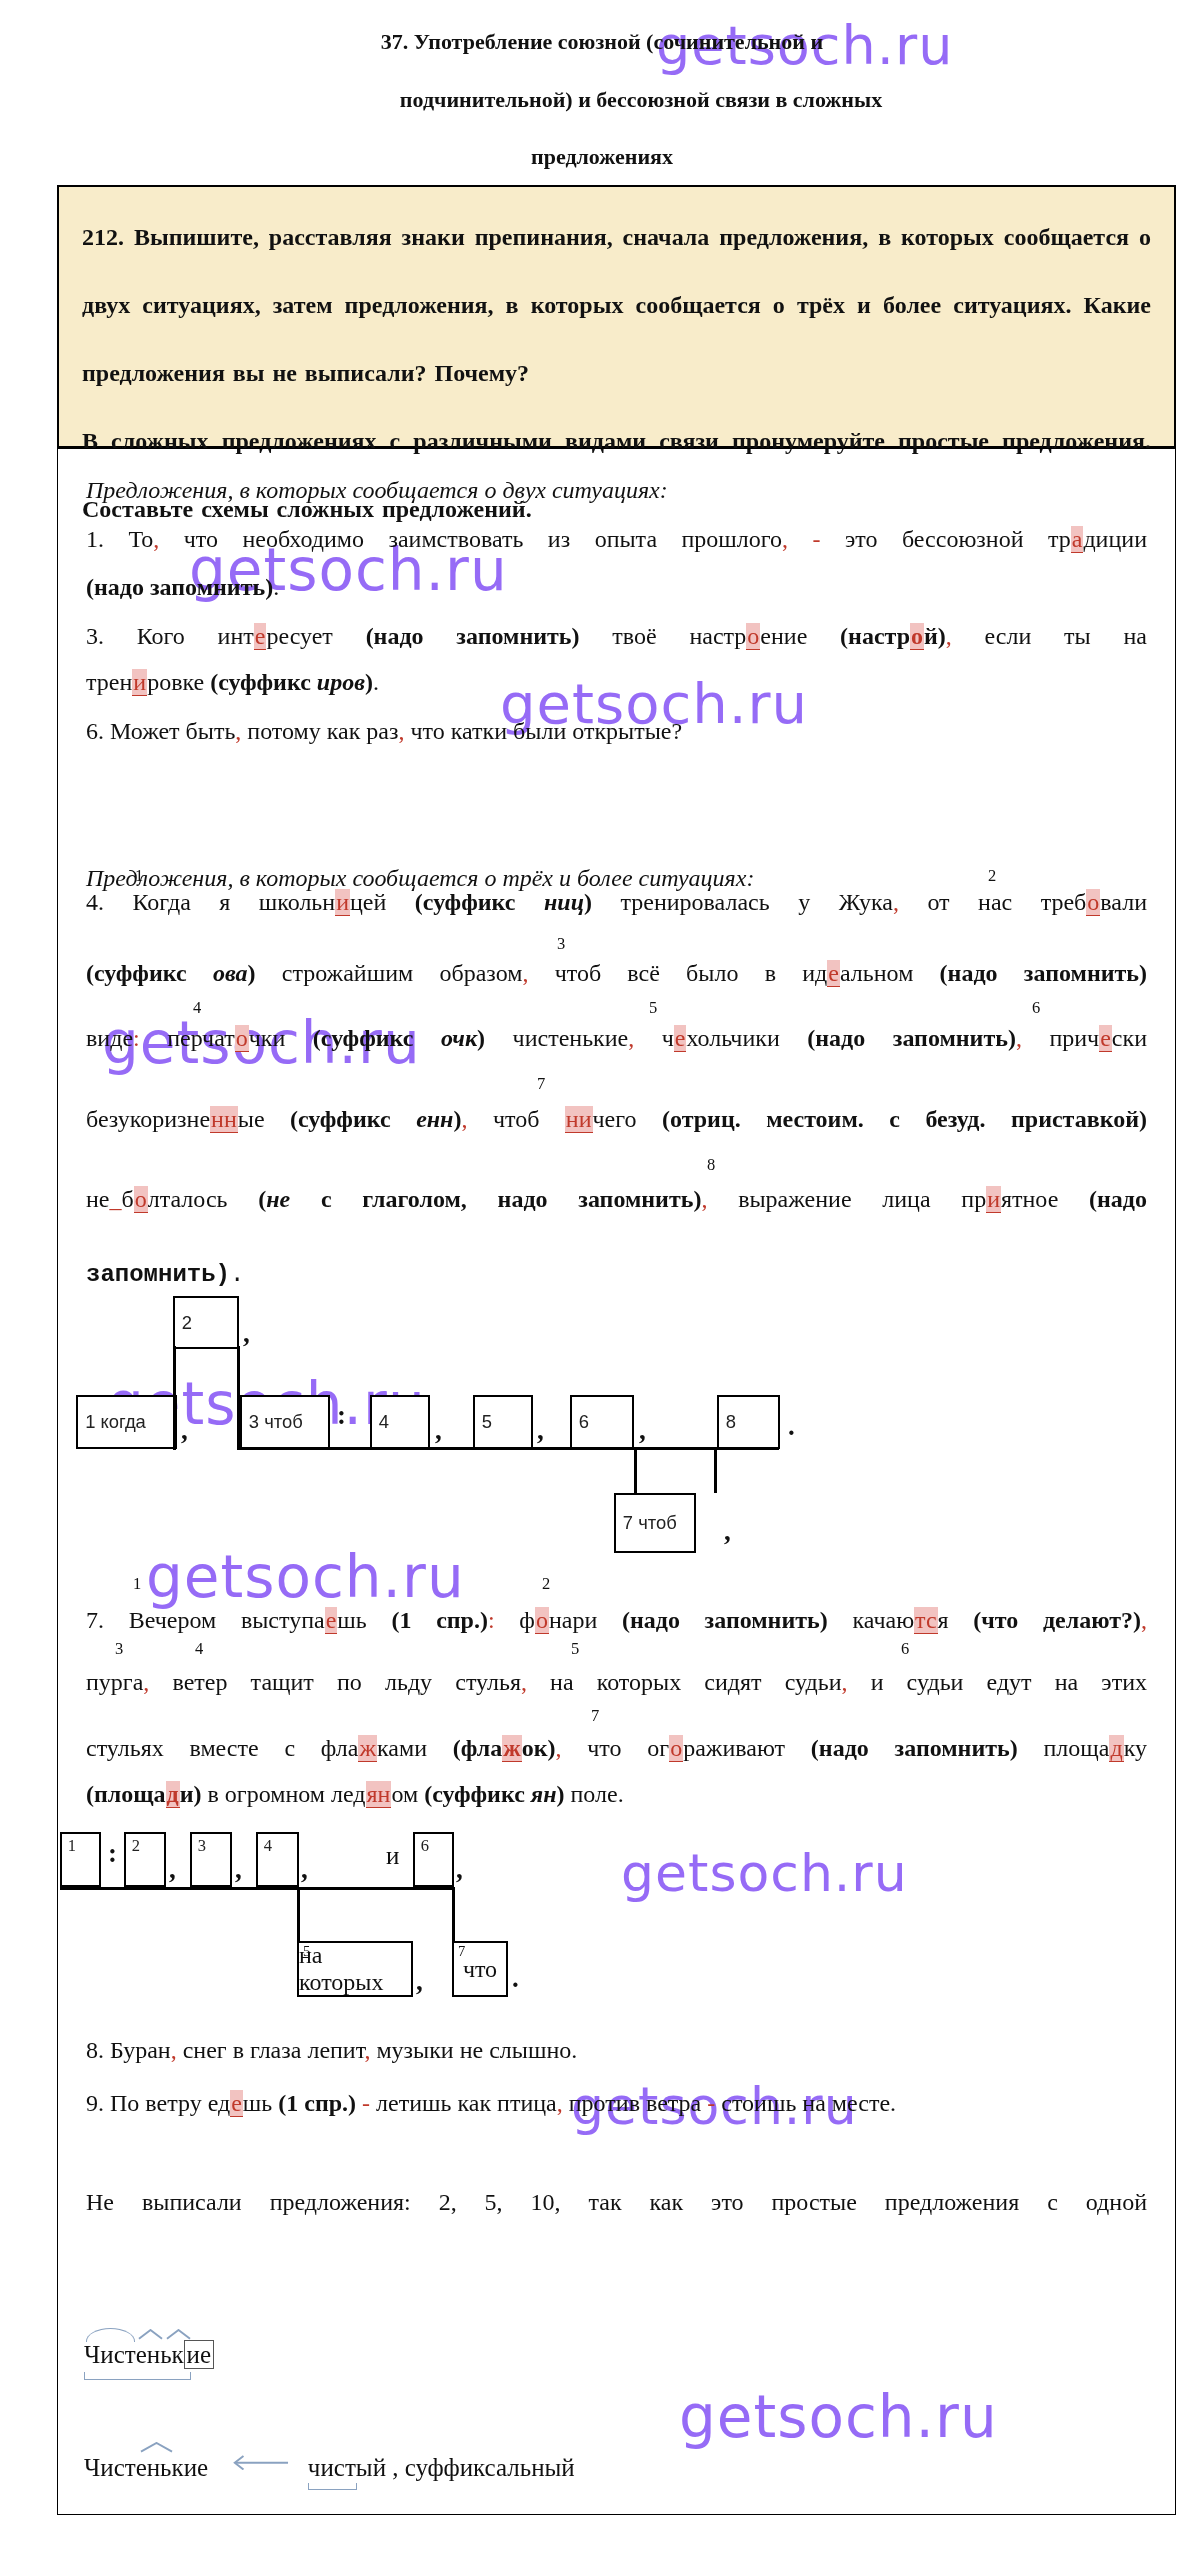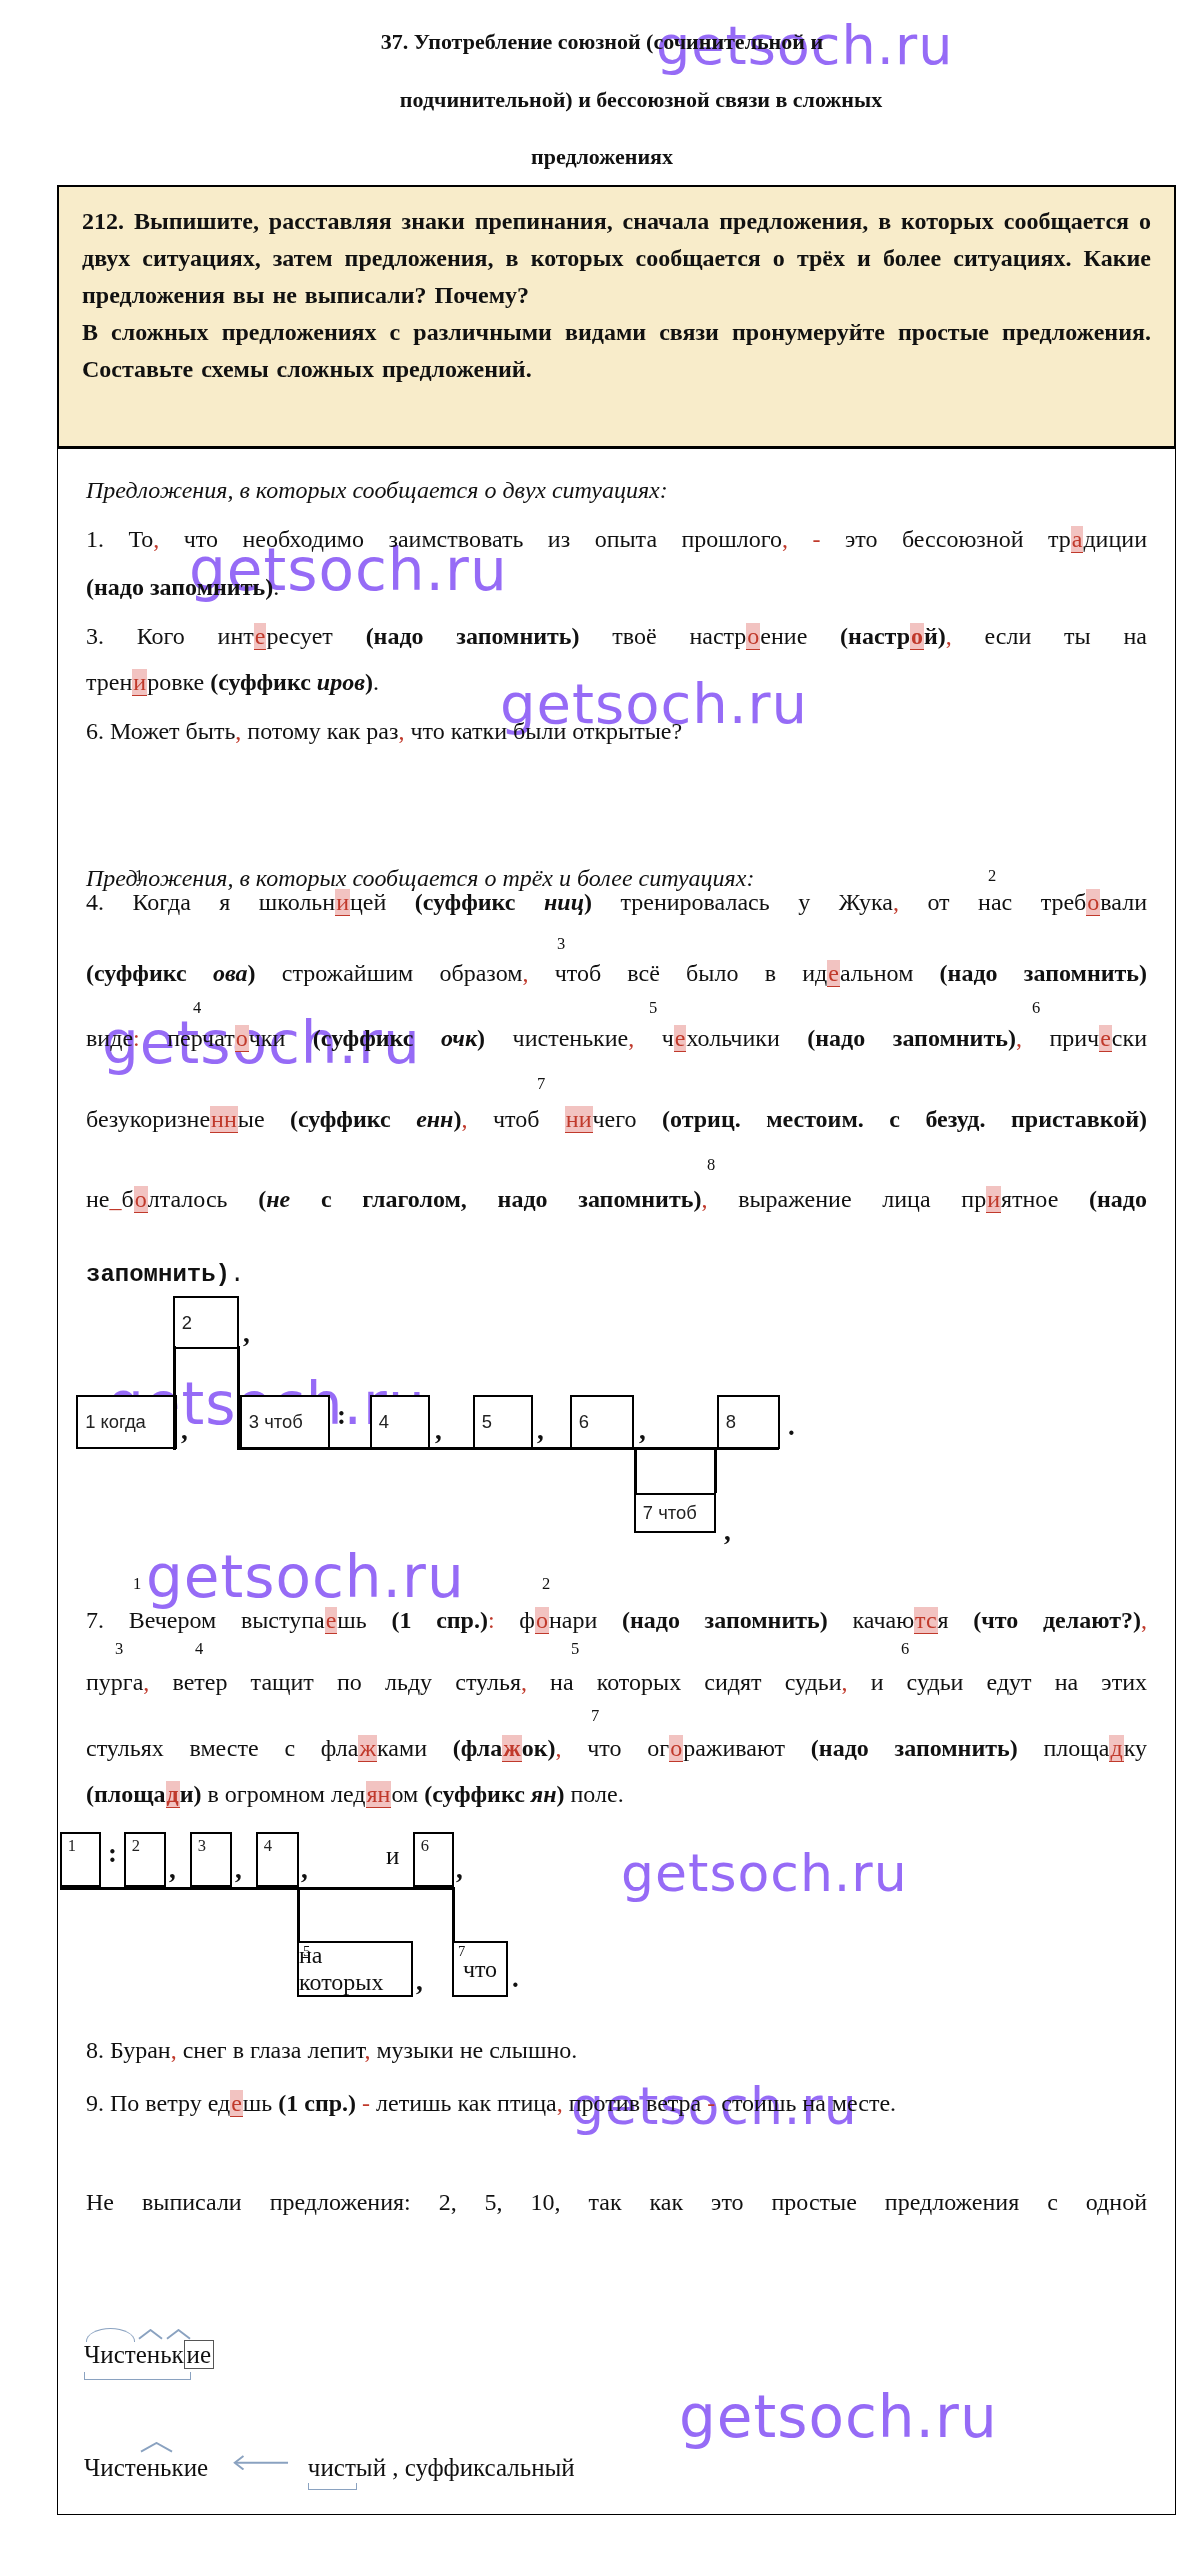--- a/index.html
+++ b/index.html
@@ -17,21 +17,21 @@
     position:absolute; left:0; width:100%; text-align:center; z-index:2;
     font-size:22px; font-weight:bold; white-space:nowrap;
   }
   
   .task-box {
     position:absolute; left:57px; top:185px; width:1119px; height:263px; z-index:2;
     background:#f8ecca; border:2.9px solid #000; box-sizing:border-box;
     padding:15.5px 23px 0 23px;
   }
   .task-box p {
-    margin:0; font-size:24px; font-weight:bold; line-height:37px;
+    margin:0; font-size:24px; font-weight:bold; line-height:68px;
     text-align:justify; word-spacing:1.9px;
   }
   
   .main-box {
     position:absolute; left:57px; top:448px; width:1119px; height:2067px; z-index:2;
     border:1.9px solid #000; box-sizing:border-box;
   }
   .tline {
     position:absolute; left:28px; width:1061px; font-size:24px; line-height:33px; z-index:3;
   }
@@ -142,21 +142,21 @@
       <div class="vline" style="left:115px; top:897px; height:104px;"></div>
       <div class="vline" style="left:179px; top:897px; height:104px;"></div>
       <div class="dbox" style="left:182px; top:946px; width:90px;  height:54px;">3 чтоб</div>
       <div class="dbox" style="left:312px; top:946px; width:60px;  height:54px;">4</div>
       <div class="dbox" style="left:415px; top:946px; width:60px;  height:54px;">5</div>
       <div class="dbox" style="left:512px; top:946px; width:64px;  height:54px;">6</div>
       <div class="dbox" style="left:659px; top:946px; width:63px;  height:54px;">8</div>
       <div class="hline" style="left:182px; top:998px; width:539px;"></div>
       <div class="vline" style="left:576px; top:1001px; height:43px;"></div>
       <div class="vline" style="left:656px; top:1001px; height:43px;"></div>
-      <div class="dbox" style="left:576px; top:1044px; width:82px; height:40px;">7 чтоб</div>
+      <div class="dbox" style="left:556px; top:1044px; width:82px; height:60px;">7 чтоб</div>
       <div class="dp" style="left:123px; top:966px;">,</div>
       <div class="dp" style="left:185px; top:869px;">,</div>
       <div class="dp" style="left:279px; top:951px;">:</div>
       <div class="dp" style="left:377px; top:966px;">,</div>
       <div class="dp" style="left:479px; top:966px;">,</div>
       <div class="dp" style="left:581px; top:966px;">,</div>
       <div class="dp" style="left:730px; top:962px;">.</div>
       <div class="dp" style="left:666px; top:1067px;">,</div>
     </div>
 

